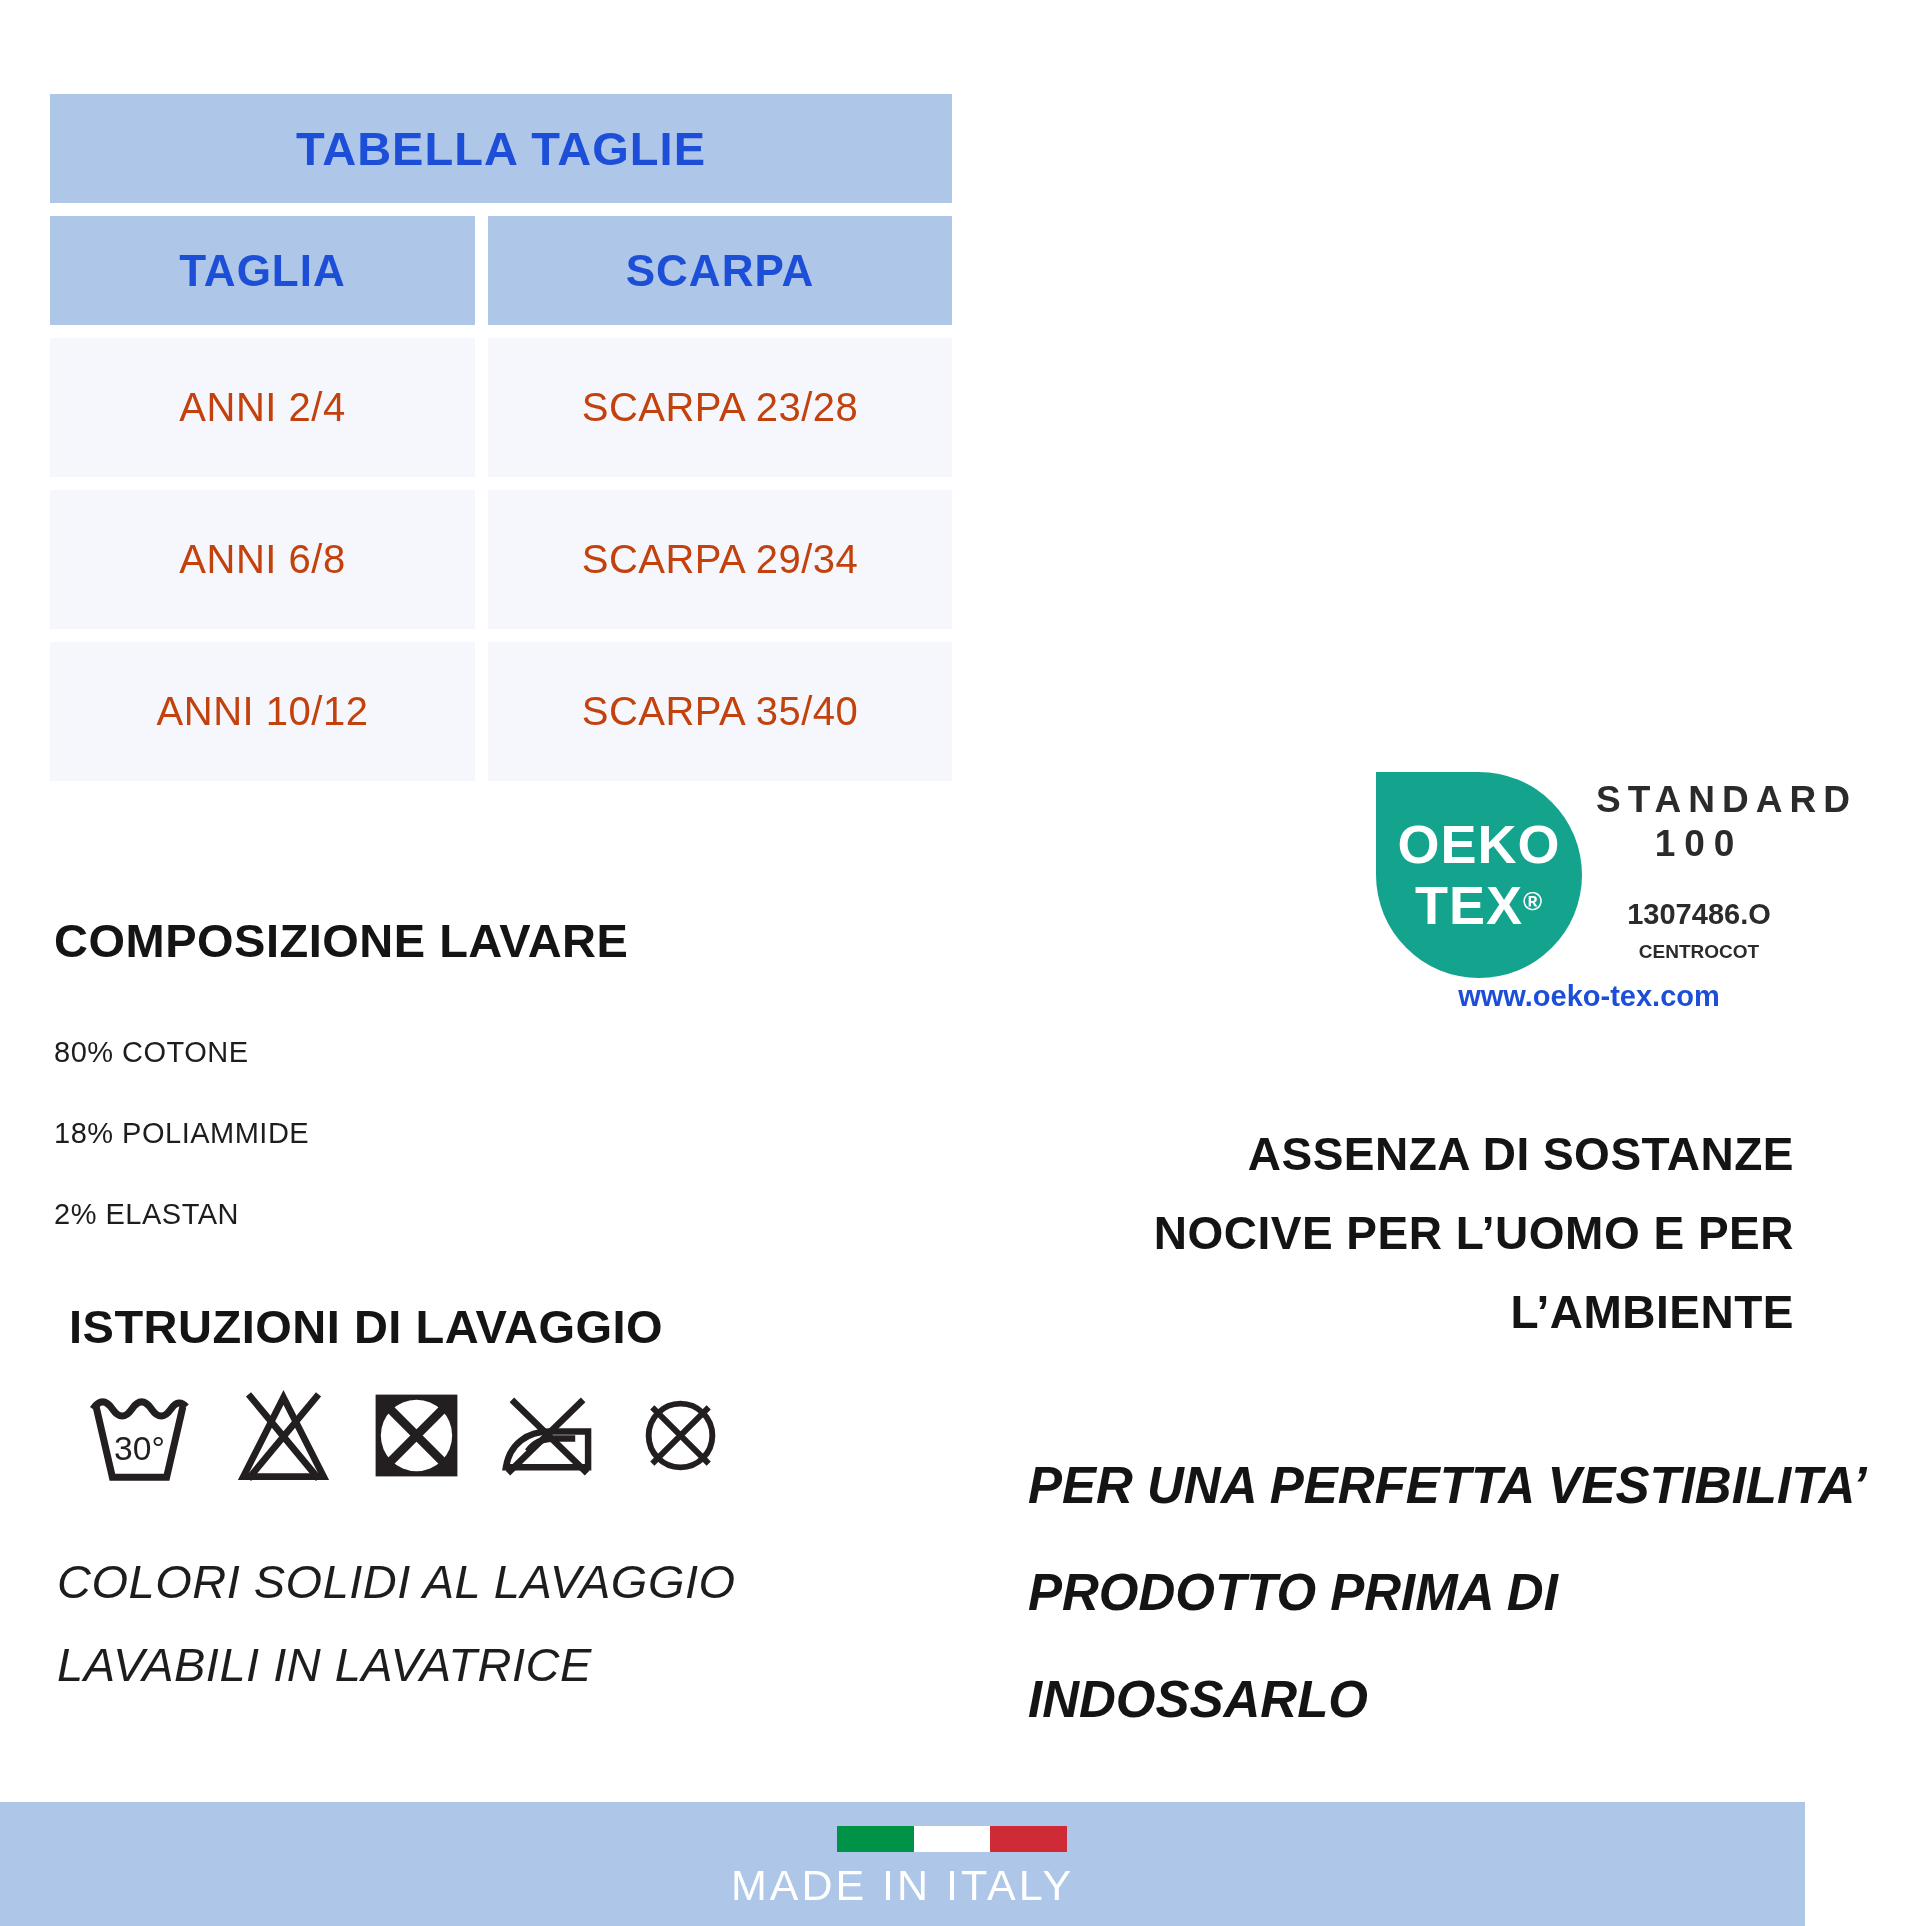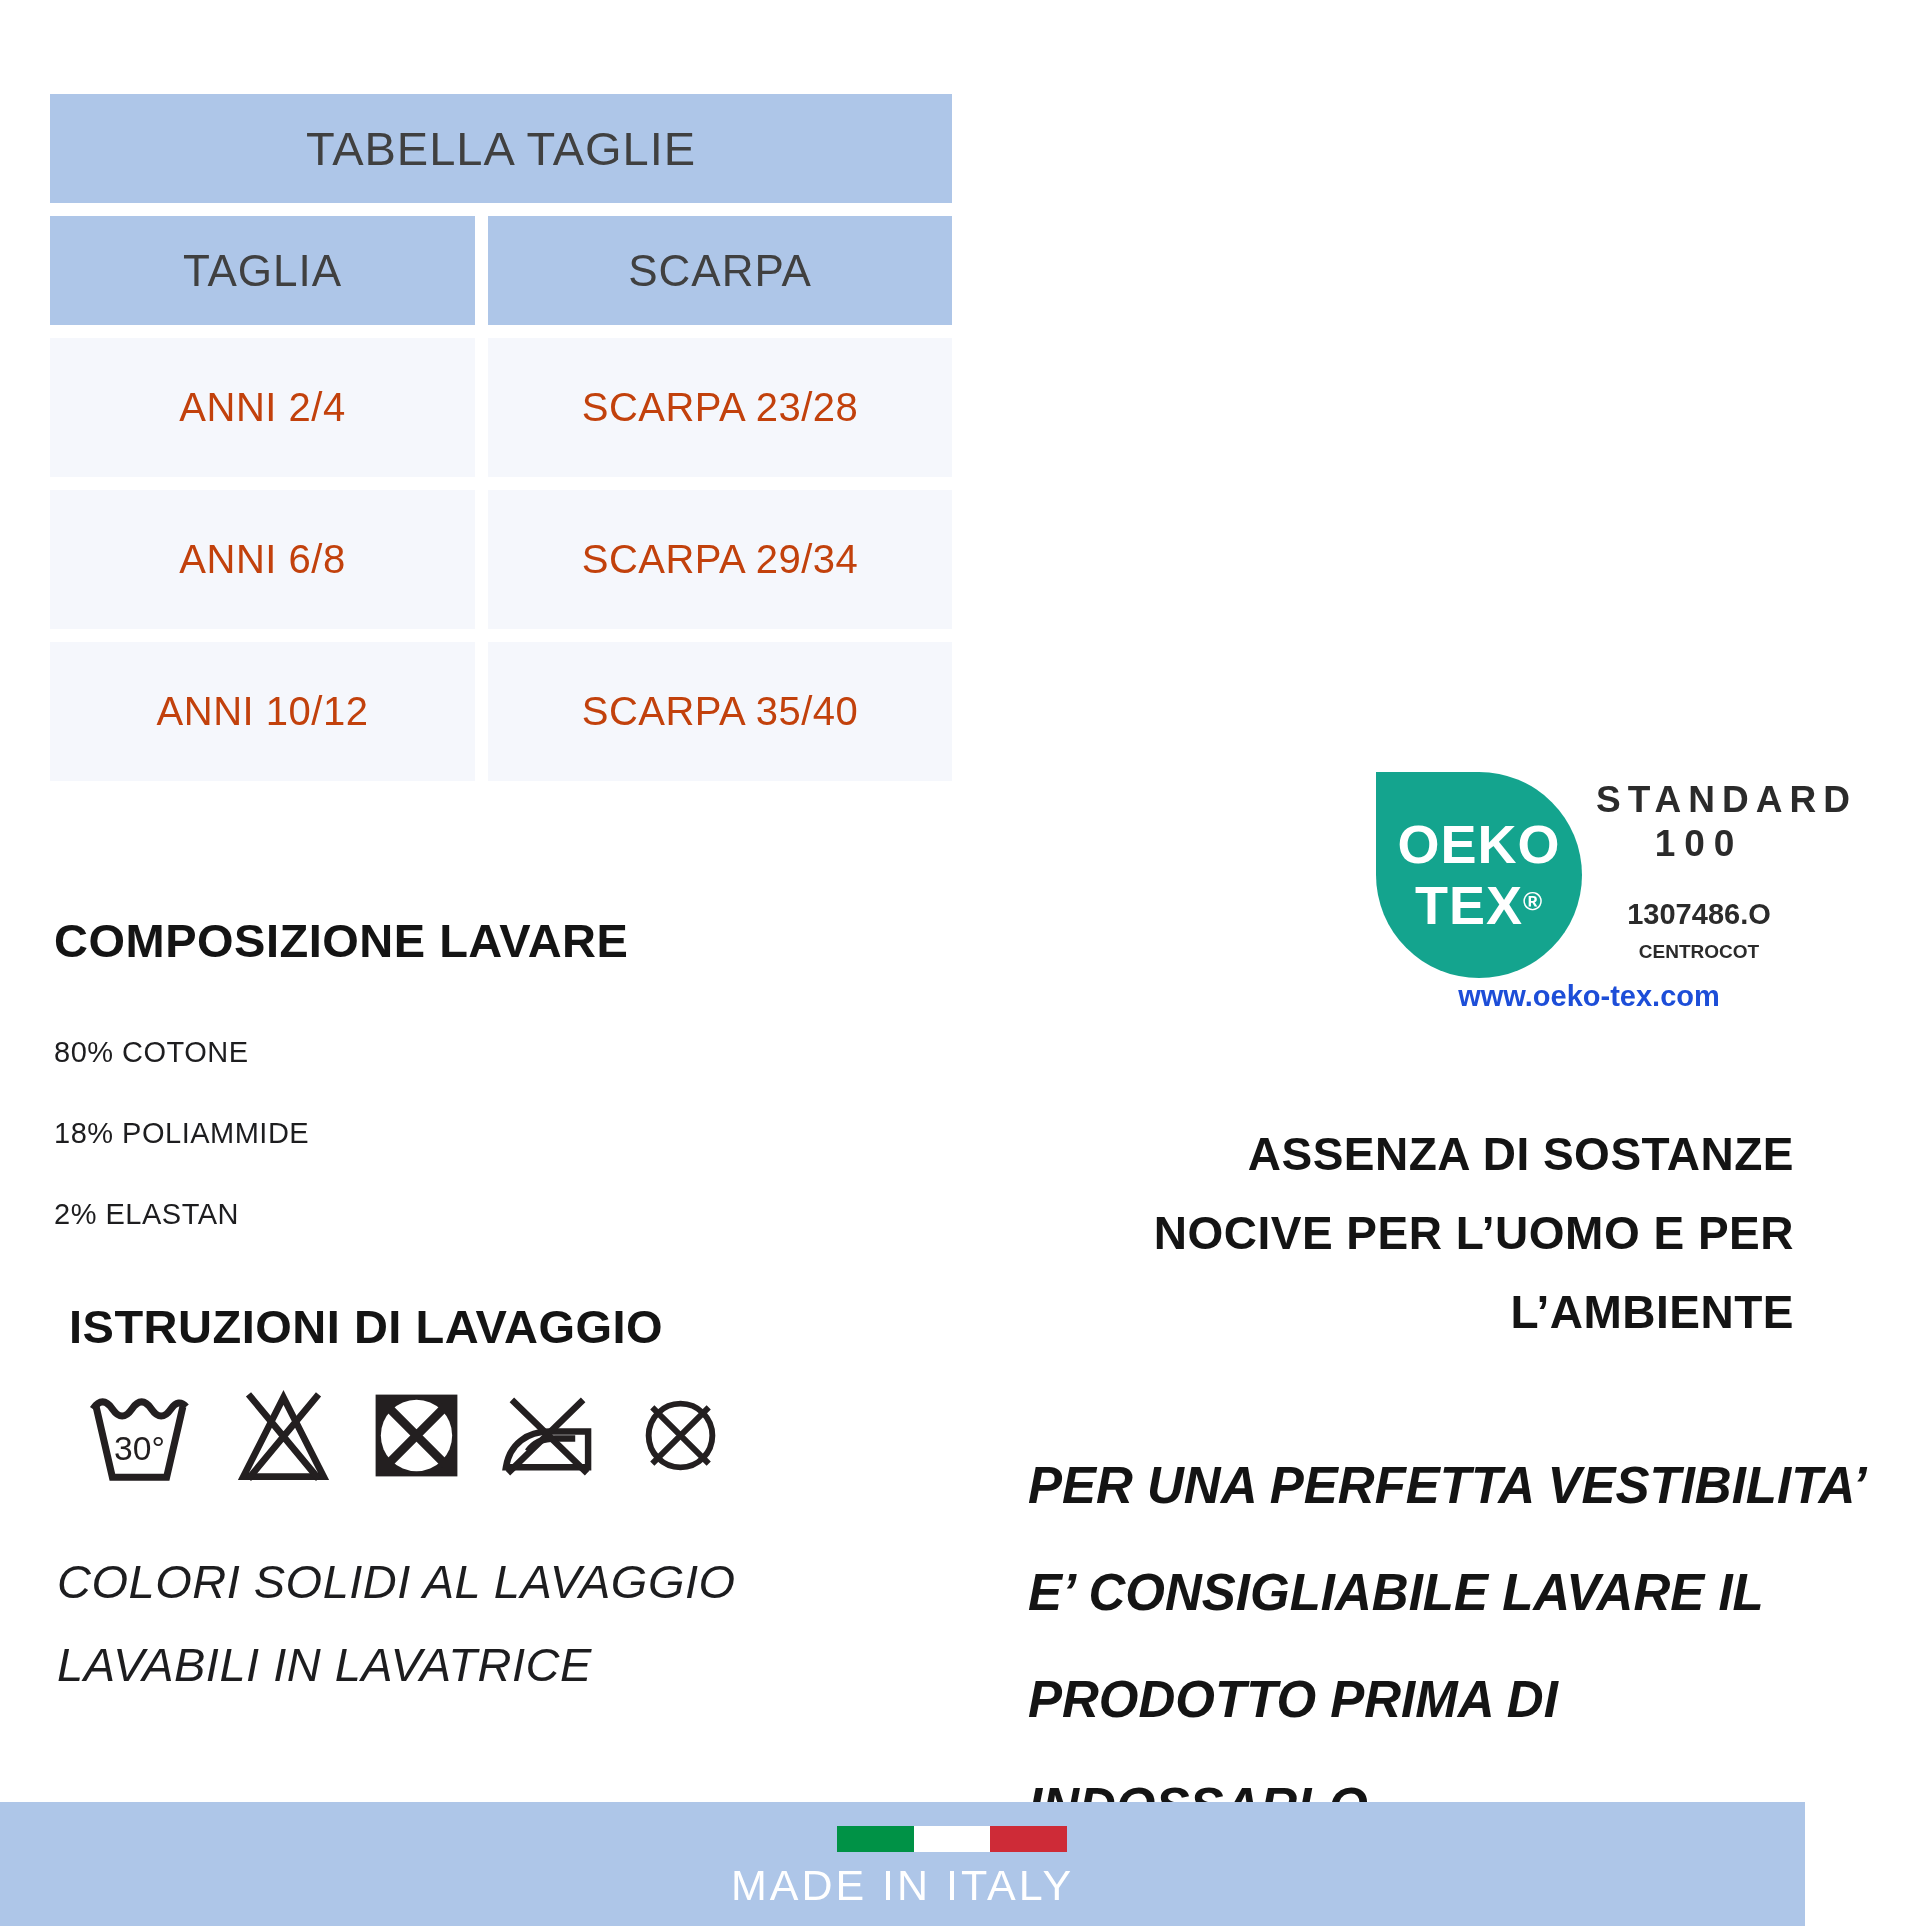--- a/index.html
+++ b/index.html
@@ -8,21 +8,21 @@
     font-family:"Liberation Sans",sans-serif;color:#1d1d1f;
   }
 
   
   .size-table{
     position:absolute;left:50px;top:94px;width:902px;
     display:grid;grid-template-columns:425px 464px;
     grid-template-rows:109px 109px 139px 139px 139px;gap:13px;
   }
   .size-table .cell{display:flex;align-items:center;justify-content:center;}
-  .size-table .head{background:#aec6e8;font-weight:400;font-size:44px;letter-spacing:1px;color:#404040;}
+  .size-table .head{background:#aec6e8;font-weight:700;font-size:44px;letter-spacing:1px;color:#1d4ed8;}
   .size-table .title{grid-column:1 / -1;font-size:47px;}
   .size-table .body{background:#f5f7fc;font-weight:400;font-size:40px;color:#c2410c;letter-spacing:0.5px;}
 
   
   .composition{position:absolute;left:54px;top:913px;width:693px;}
   .section-heading{font-size:47px;font-weight:700;letter-spacing:0.5px;color:#141414;margin:0;}
   .composition ul{list-style:none;margin:44px 0 0 0;padding:0;}
   .composition li{font-size:29px;font-weight:400;line-height:81px;letter-spacing:0.5px;}
 
   .washing-heading{position:absolute;left:69px;top:1299px;}
@@ -144,21 +144,20 @@
   </div>
 
   <div class="claim">
     <div>ASSENZA DI SOSTANZE</div>
     <div>NOCIVE PER L’UOMO E PER</div>
     <div>L’AMBIENTE</div>
   </div>
 
   <div class="advice">
     <div>PER UNA PERFETTA VESTIBILITA’</div>
-    <div>E’ CONSIGLIABILE LAVARE IL</div>
     <div>PRODOTTO PRIMA DI INDOSSARLO</div>
   </div>
 
   <footer class="footer-bar">
     <div class="flag">
       <div class="g"></div>
       <div class="w"></div>
       <div class="r"></div>
     </div>
     <div class="made">MADE IN ITALY</div>

